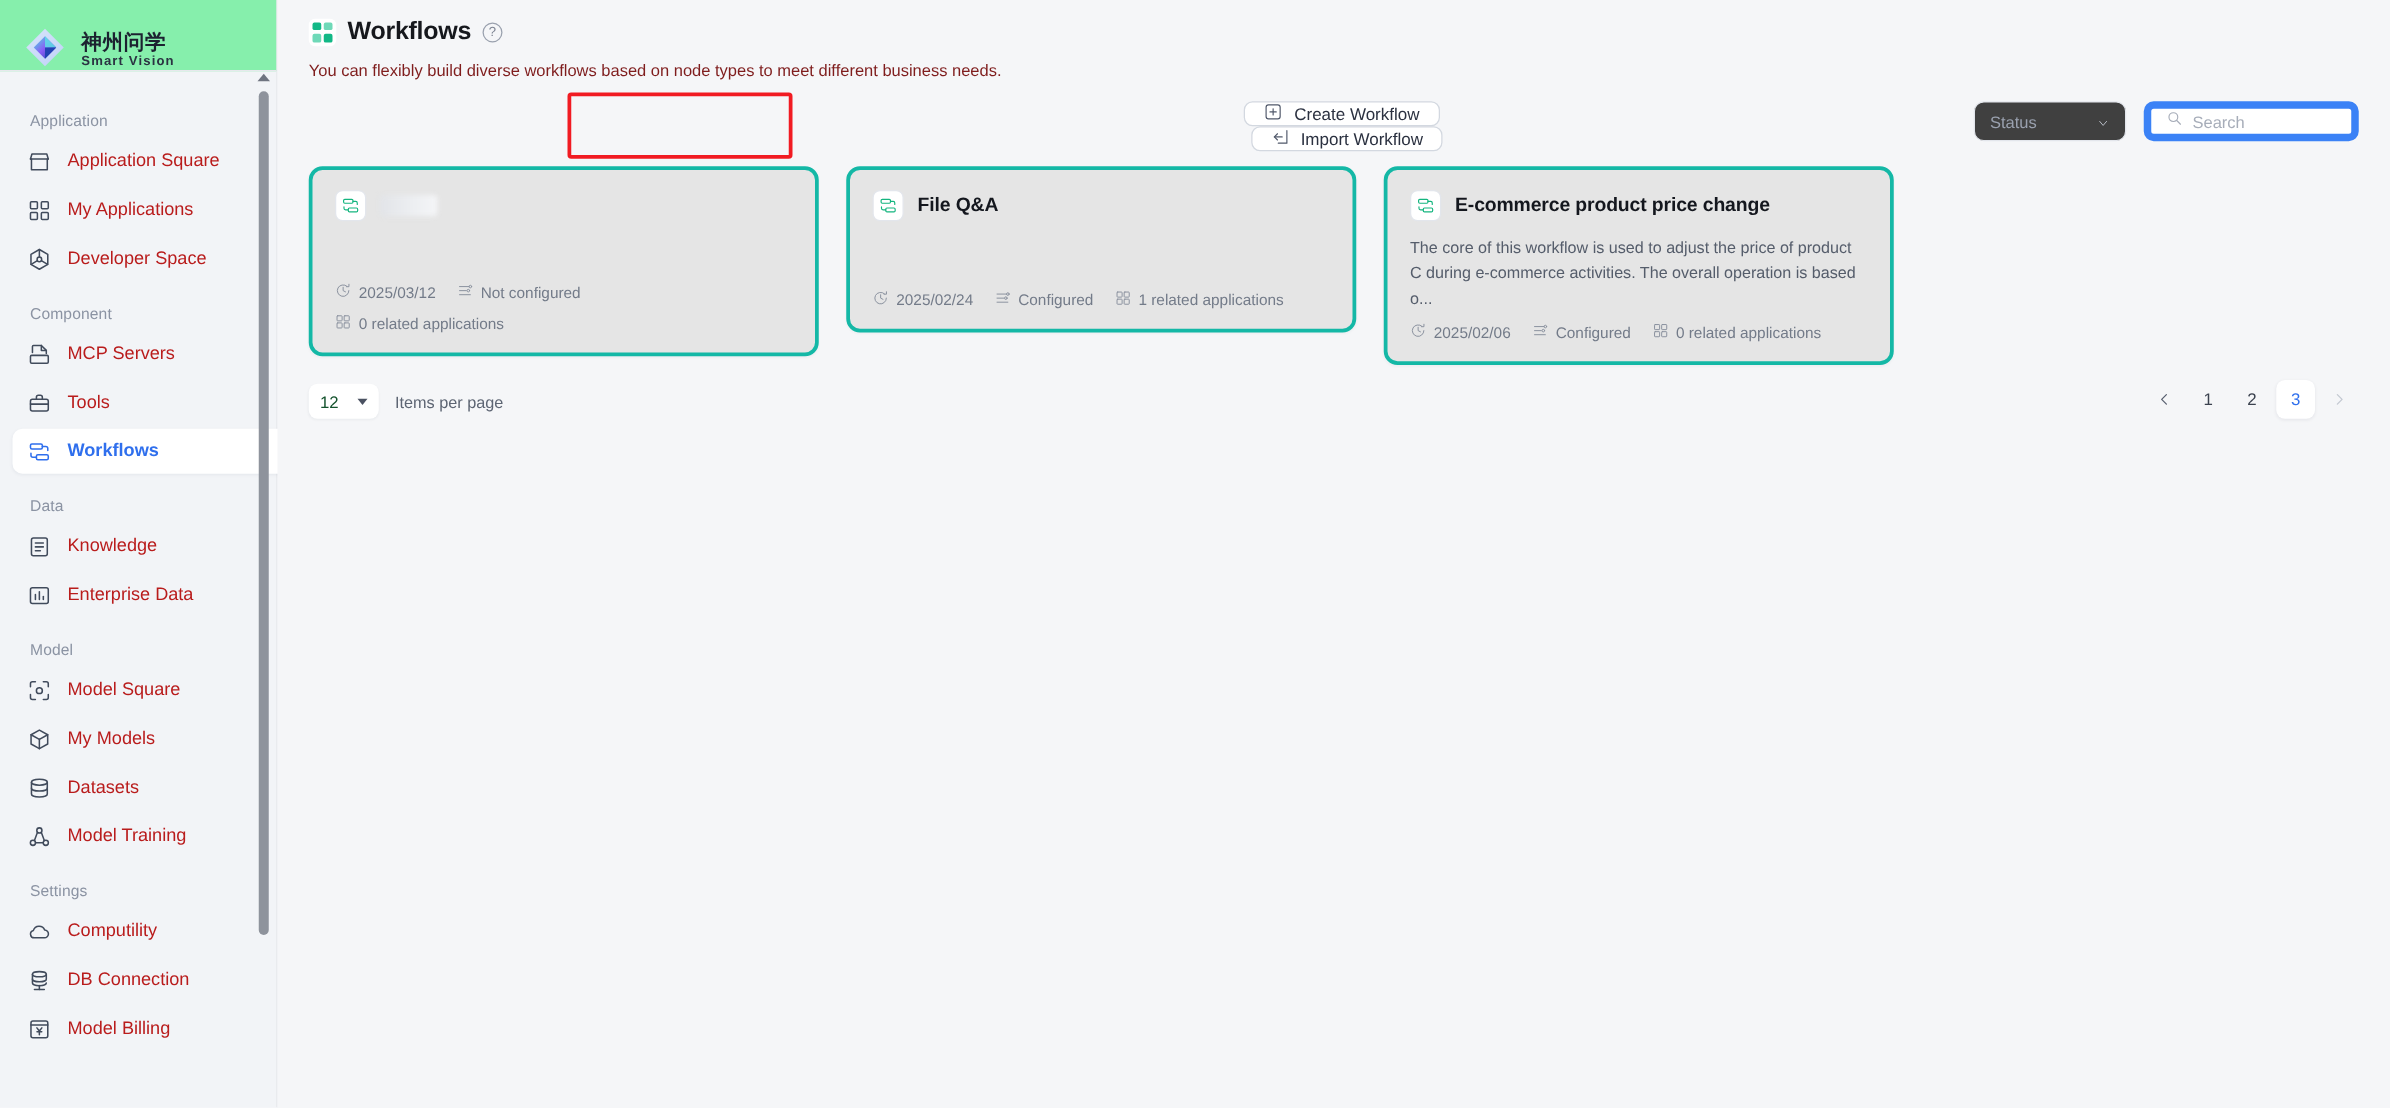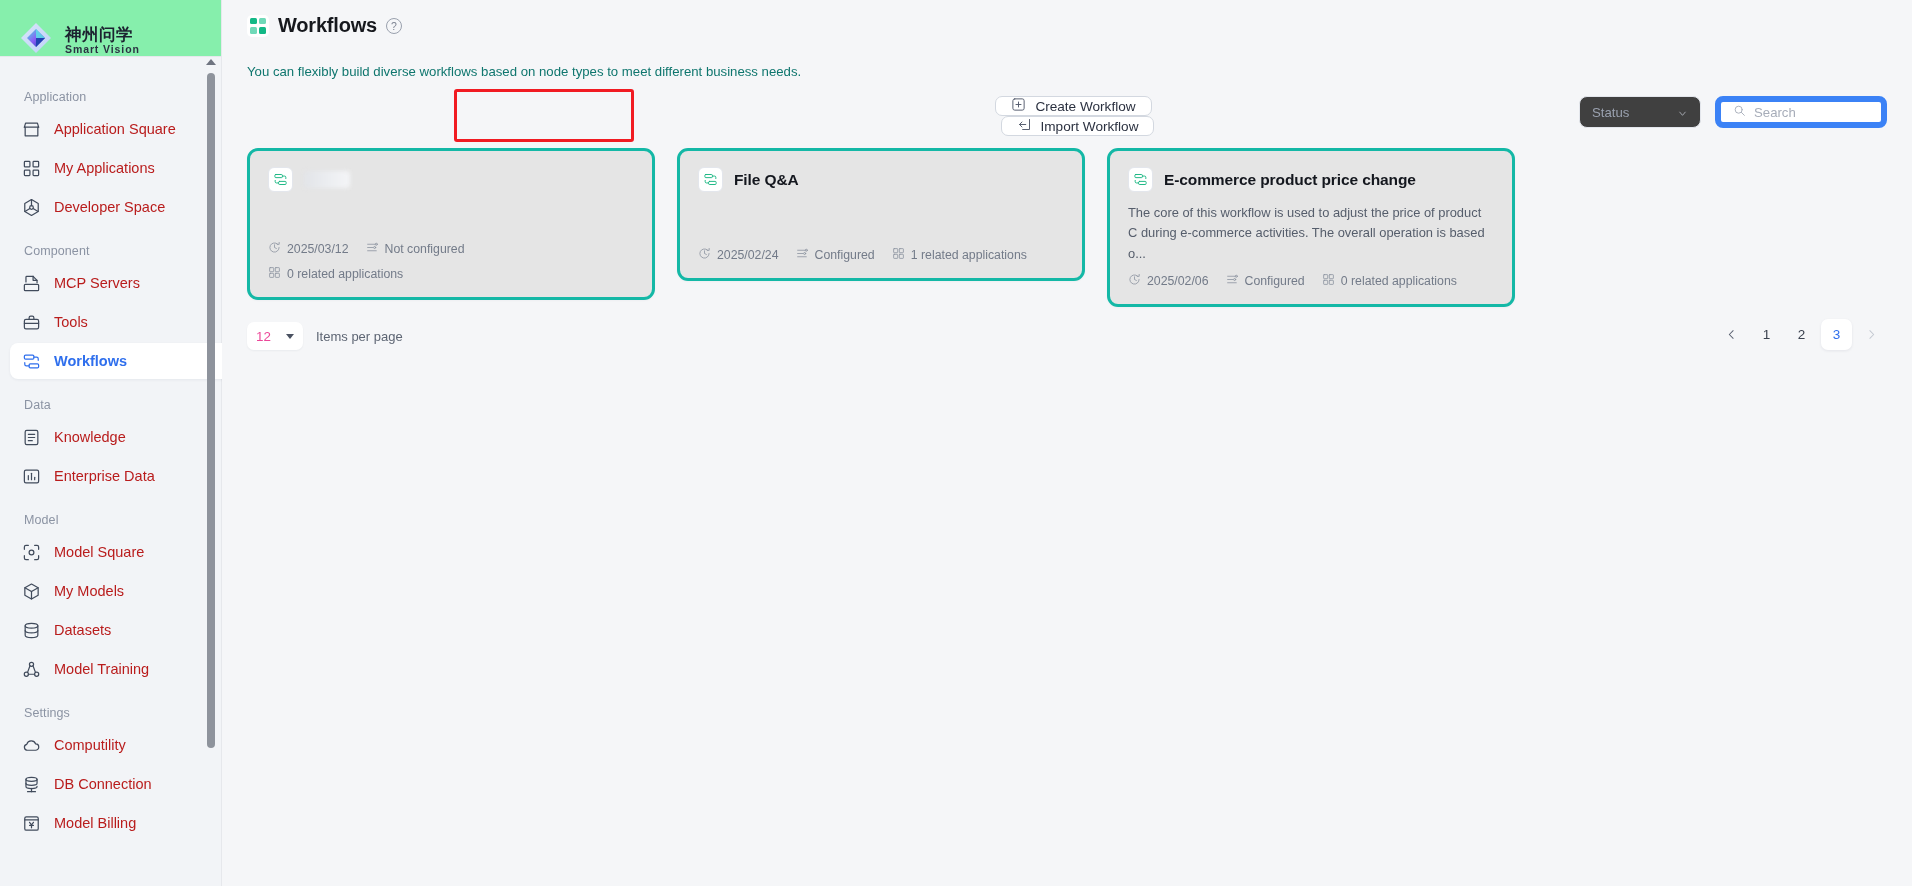--- a/index.html
+++ b/index.html
@@ -94,21 +94,21 @@
   }
   .title-badge span { border-radius: 1.5px; background: #12b886; display: block; }
   .title-badge span.lt { background: #6fd9b8; }
   .page-title { font-size: 20px; font-weight: 700; color: #16181d; letter-spacing: -.2px; }
   .help-icon {
     width: 16px; height: 16px; border-radius: 50%;
     border: 1.3px solid #9aa1ae; color: #7d8492;
     font-size: 10.5px; display: flex; align-items: center; justify-content: center;
     cursor: pointer; margin-top: 1px;
   }
-  .page-sub { font-size: 13.2px; color: #0f766e; margin-top: 27px; }
+  .page-sub { font-size: 13.2px; color: #7f1d1d; margin-top: 12px; }
 
   .toolbar {
     display: flex; align-items: center;
     margin-top: 17px; padding-left: 25px; padding-right: 25px;
     position: relative; height: 40px; flex-direction: column;
   }
   .btn {
     display: inline-flex; align-items: center; gap: 9px;
     height: 33px; padding: 0 15px;
     background: #fff; border: 1px solid #d3d8e0; border-radius: 7px;
@@ -198,21 +198,21 @@
     display: flex; align-items: center;
     padding: 18px 25px 0 25px; position: relative; height: 40px;
   }
   .per-page {
     display: flex; align-items: center; gap: 13px;
   }
   .per-page-select {
     width: 56px; height: 28px; background: #fff; border-radius: 7px;
     display: flex; align-items: center; justify-content: space-between;
     padding: 0 9px; cursor: pointer;
-    font-size: 13.4px; color: #ec4899;
+    font-size: 13.4px; color: #14532d;
     box-shadow: 0 1px 2px rgba(20,30,60,.05);
   }
   .per-page-select .caret {
     width: 0; height: 0;
     border-left: 4.5px solid transparent; border-right: 4.5px solid transparent;
     border-top: 5.5px solid #4a5161;
   }
   .per-page-label { font-size: 13px; color: #5d6573; }
   .pager {
     position: absolute; right: 25px; top: 12px;

